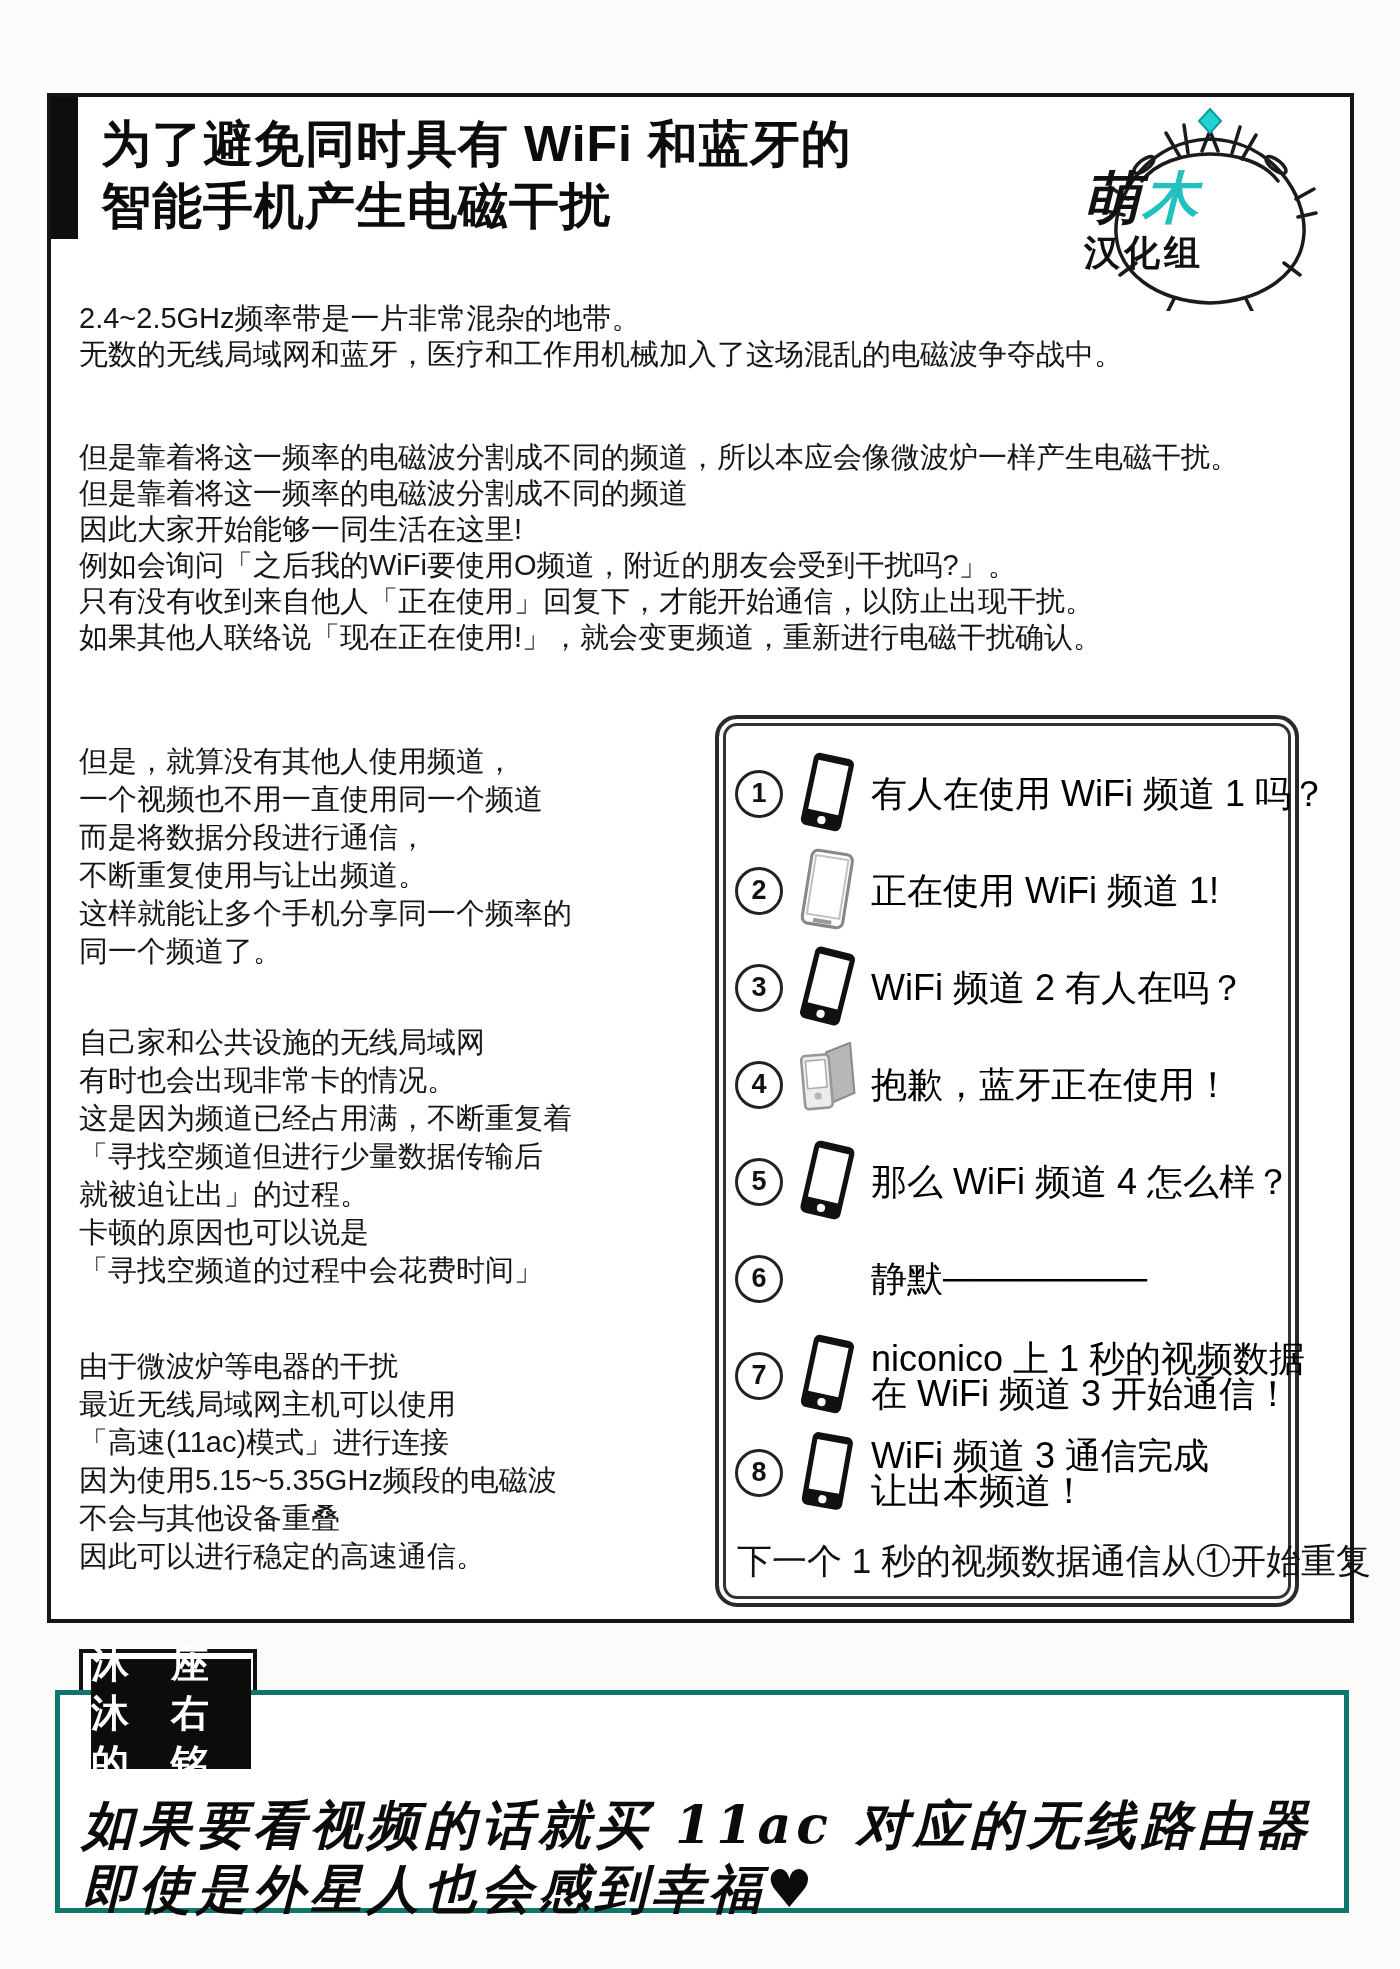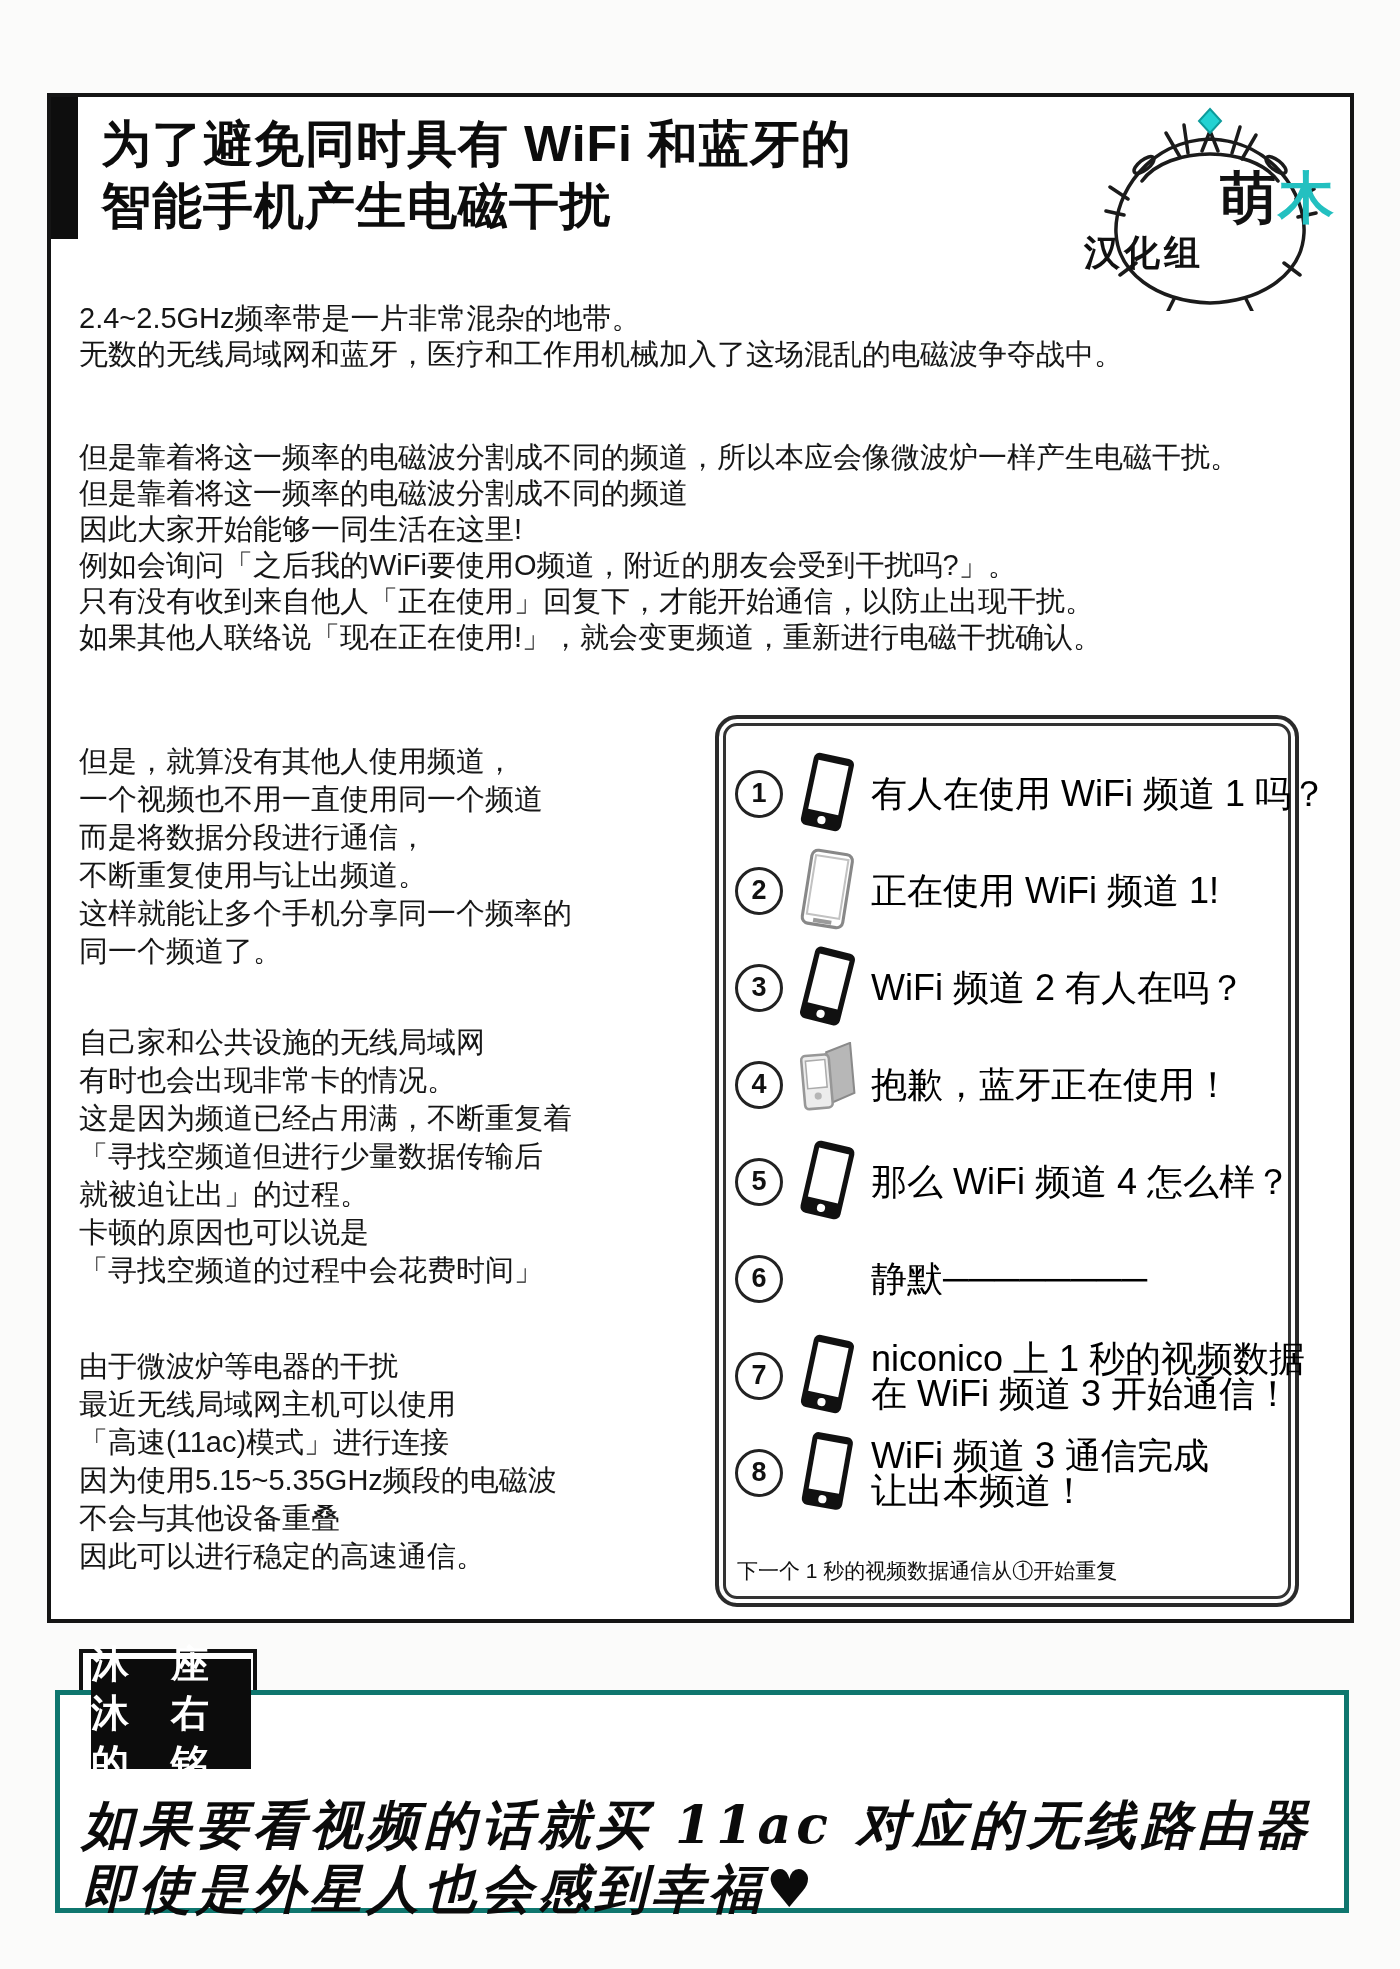--- a/index.html
+++ b/index.html
@@ -16,22 +16,22 @@
   }
   .title-bar{position:absolute;left:0;top:0;width:27px;height:142px;background:#0e0e0e;}
   .page-title{
     position:absolute;left:50px;top:16px;
     font-size:50px;font-weight:900;line-height:62px;letter-spacing:1px;color:#0c0c0c;
   }
   
   .logo{position:absolute;right:14px;top:6px;width:252px;height:208px;}
   .logo svg{position:absolute;left:0;top:0;}
   .logo-line1{
-    position:absolute;left:0;top:58px;width:100%;text-align:right;
-    font-size:56px;font-weight:900;letter-spacing:2px;color:#111;
+    position:absolute;left:0;top:58px;width:100%;text-align:left;
+    font-size:56px;font-weight:900;letter-spacing:2px;color:#111;font-style:italic;
   }
   .logo-line1 .teal{color:#23c0c0;}
   .logo-line2{
     position:absolute;left:0;top:126px;width:100%;text-align:left;
     font-size:36px;font-weight:800;letter-spacing:4px;color:#111;
   }
   
   .para{position:absolute;font-size:29px;line-height:36px;color:#161616;}
   .para div{white-space:nowrap;}
   #intro{left:28px;top:203px;}
@@ -49,21 +49,21 @@
   }
   .drow{display:flex;align-items:center;height:97px;flex:0 0 auto;}
   .dnum{
     width:42px;height:42px;border:3px solid #222;border-radius:50%;
     display:flex;align-items:center;justify-content:center;
     font-size:27px;font-weight:800;flex:0 0 auto;color:#111;
   }
   .dicon{width:88px;display:flex;justify-content:center;align-items:center;flex:0 0 auto;}
   .dtext{font-size:36px;line-height:35px;color:#000000;white-space:nowrap;}
   .dfooter{
-    margin-top:auto;font-size:21px;color:#111;white-space:nowrap;
+    margin-top:auto;font-size:35px;color:#111;white-space:nowrap;
     padding-left:2px;padding-bottom:4px;letter-spacing:0px;
   }
   
   .motto-box{
     position:absolute;left:55px;top:1690px;width:1284px;height:213px;
     border:5px solid #0f766e;background:#fff;
   }
   .motto-line{
     position:absolute;white-space:nowrap;color:#0b0b0b;
     font-family:"DejaVu Serif", serif;font-style:italic;font-weight:bold;

